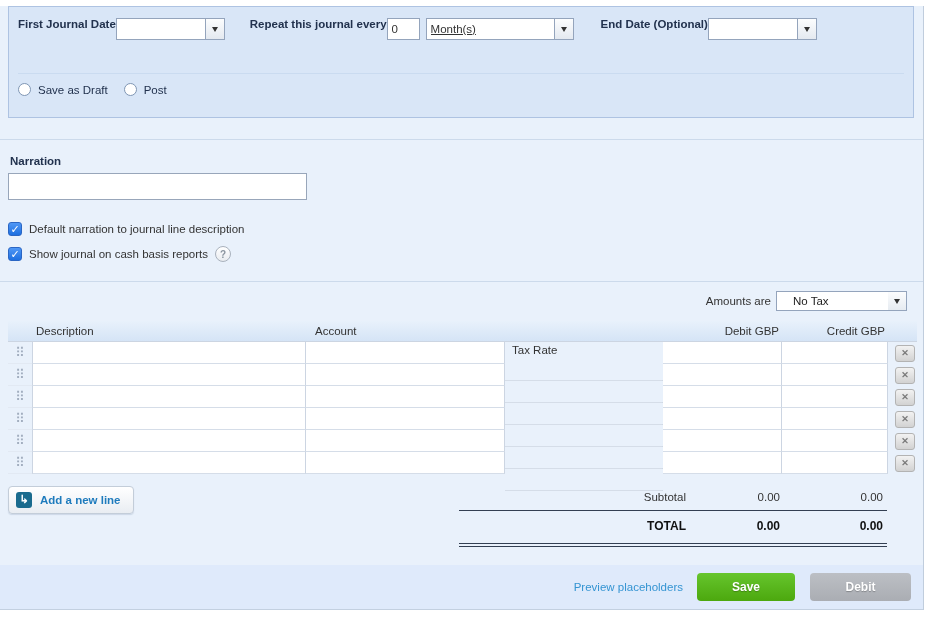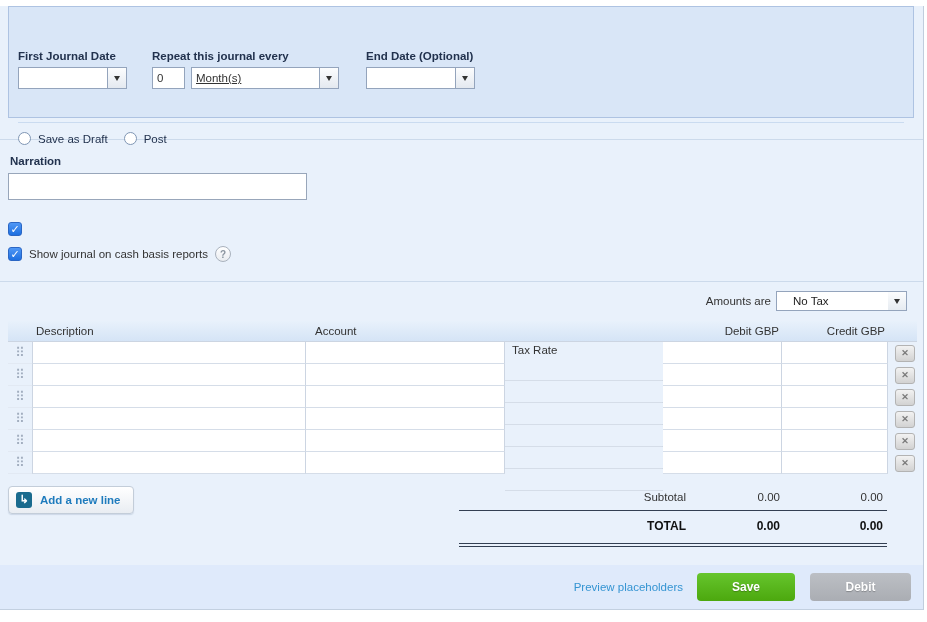--- a/index.html
+++ b/index.html
@@ -18,21 +18,21 @@
   }
   
   .top-panel {
     margin: 4px 9px 0 8px;
     background: #d9e6f7;
     border: 1px solid #aec3e2;
     padding: 11px 9px 9px 9px;
     height: 112px;
   }
   .fields-row { display: flex; align-items: flex-start; }
-  .fgroup { display: flex; flex-direction: column; margin-top: 32px; }
+  .fgroup { display: flex; flex-direction: row; }
   .fgroup .flabel {
     font-weight: bold; color: #22324e; margin-bottom: 5px; white-space: nowrap;
   }
   .g-repeat { margin-left: 25px; }
   .g-end { margin-left: 27px; }
   .combo { display: flex; height: 22px; }
   .combo .cinput {
     height: 22px; border: 1px solid #94a4bc; background: #fff;
     padding: 0 4px; font-family: "Liberation Sans", sans-serif; font-size: 11.5px; color:#333;text-decoration:underline;
   }
@@ -237,20 +237,21 @@
     </div>
   </div>
 
   <div class="divider d1"></div>
 
   <div class="narration-label">Narration</div>
   <input class="narration-input" type="text" value="" style="">
 
   <div class="check-row cr1">
     <span class="checkbox">✓</span>
+    <span class="check-label">Default narration to journal line description</span>
   </div>
   <div class="check-row cr2">
     <span class="checkbox">✓</span>
     <span class="check-label">Show journal on cash basis reports</span>
     <span class="help-icon">?</span>
   </div>
 
   <div class="divider d2"></div>
 
   <div class="amounts-row">

